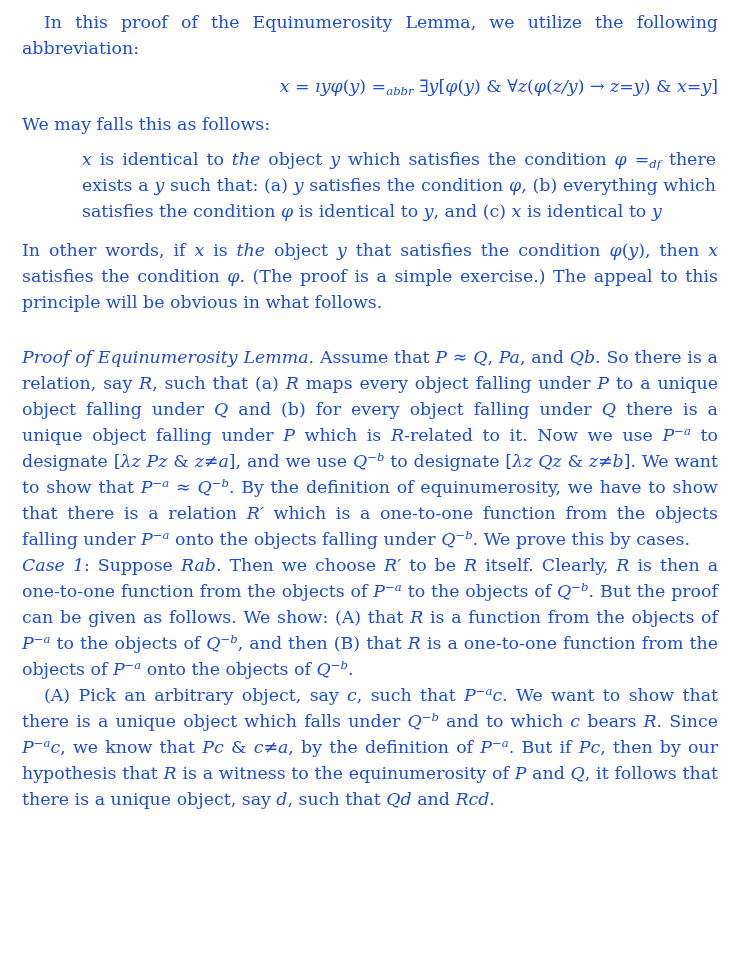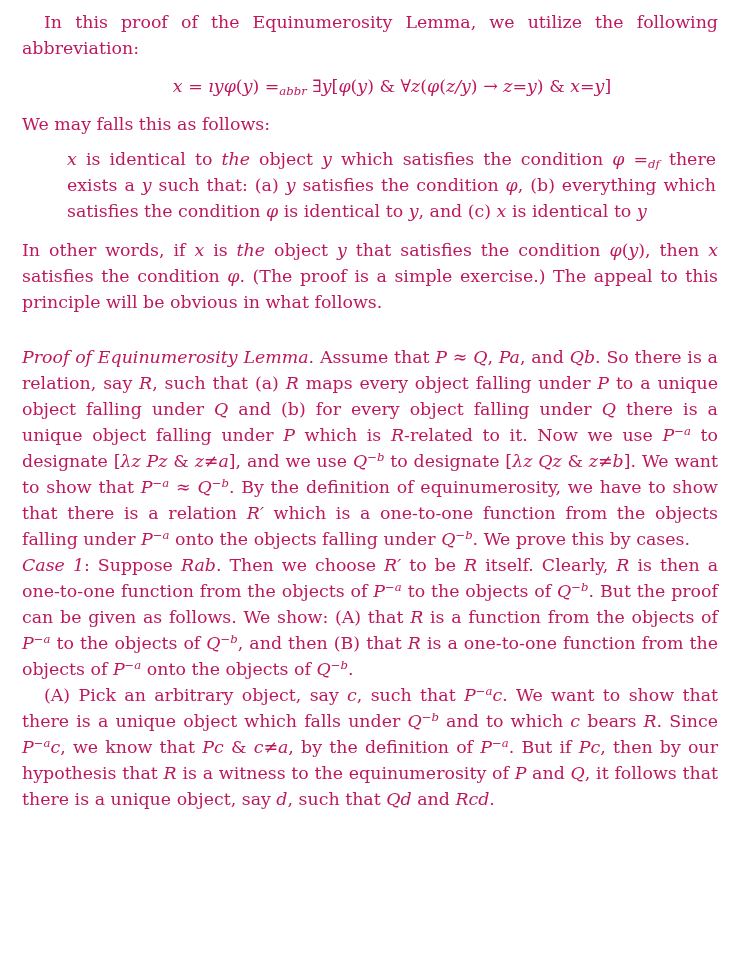--- a/index.html
+++ b/index.html
@@ -9,34 +9,34 @@
   }
   body {
     width: 742px;
     height: 980px;
     overflow: hidden;
   }
   main {
     box-sizing: border-box;
     width: 742px;
     padding: 9px 24px 0 22px;
-    color: #be185d;
+    color: #1d4ed8;
     font-family: "DejaVu Serif", "Liberation Serif", "DejaVu Sans", serif;
     font-size: 17.4px;
     line-height: 26px;
     text-align: justify;
   }
   .block { margin: 0; }
   .para.indent { text-indent: 22px; }
   .display-math {
     margin: 12px 0 12px 44px;
-    text-align: center;
+    text-align: right;
   }
   .quote {
-    margin: 9px 2px 13px 45px;
+    margin: 9px 2px 13px 60px;
   }
   .space-before { margin-top: 29px; }
   .run.i, .run.m { font-style: italic; }
   sup.run, sub.run {
     font-style: italic;
     font-size: 67%;
     line-height: 0;
   }
   sup.run { vertical-align: 0.5em; }
   sub.run { vertical-align: -0.28em; }

